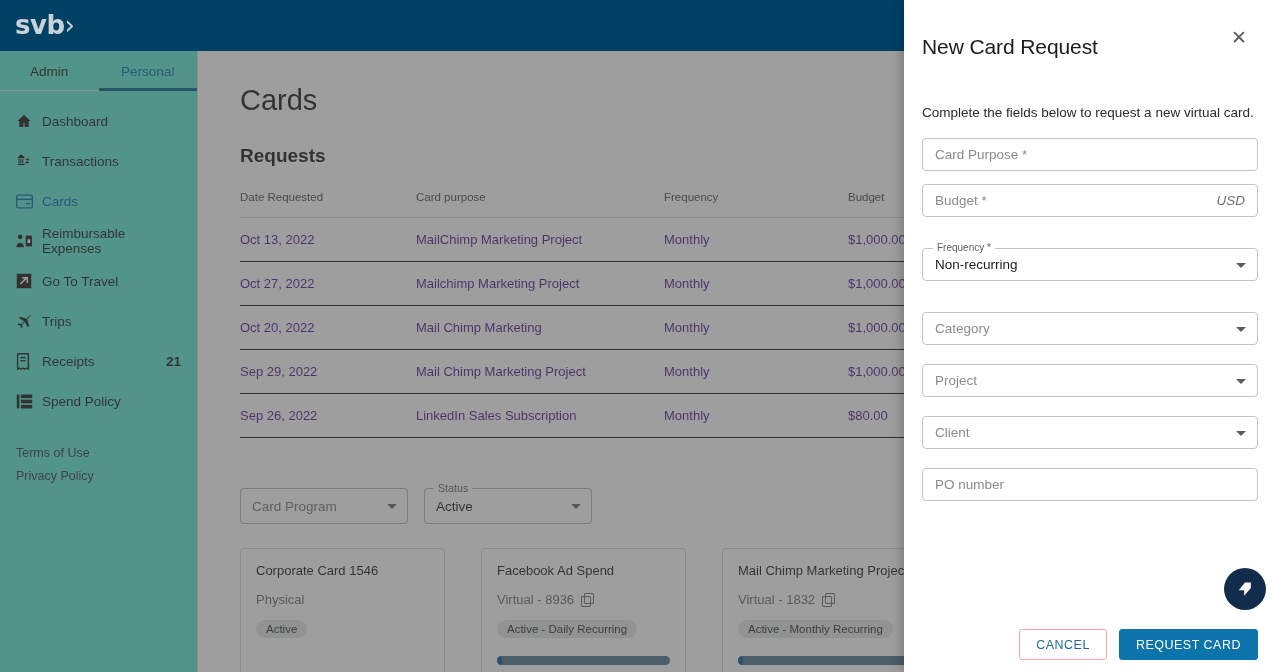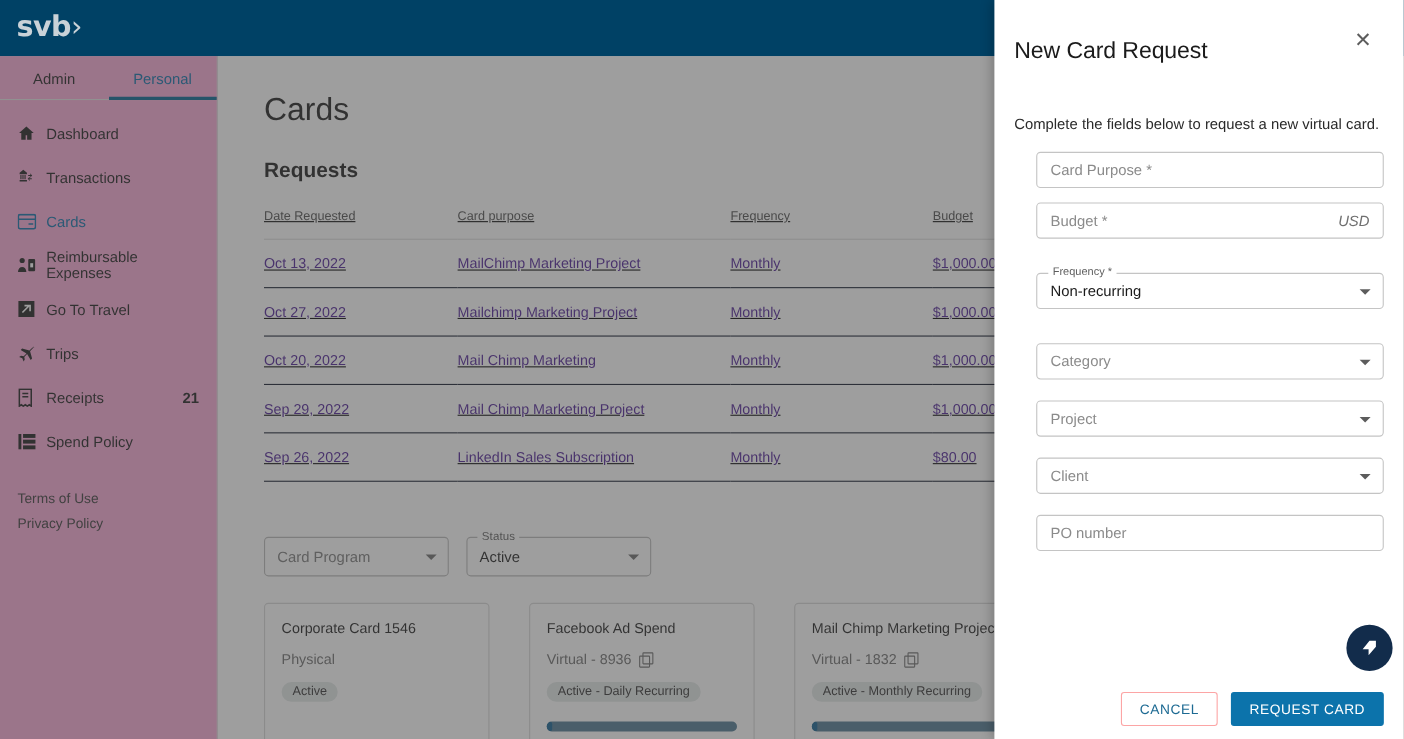--- a/index.html
+++ b/index.html
@@ -25,21 +25,21 @@
 
   
   .body-wrap {
     position: absolute; left: 0; top: 51px; width: 1276px; height: 621px;
     background: #ffffff; overflow: hidden;
   }
 
   
   .sidebar {
     position: absolute; left: 0; top: 0; width: 198px; height: 621px;
-    background: #f9a8d4; border-right: 1px solid #e0e0e0;
+    background: #5eead4; border-right: 1px solid #e0e0e0;
   }
   .tabs { display: flex; height: 40px; border-bottom: 1px solid #e3e3e3; }
   .tab {
     flex: 1; display: flex; align-items: center; justify-content: center;
     font-size: 13.5px; color: #1c1c1c; height: 40px; cursor: pointer;
   }
   .tab.active { color: #0b6ea8; box-shadow: inset 0 -3px 0 0 #00628f; font-weight: 400; }
   .navlist { padding-top: 10px; }
   .navitem {
     display: flex; align-items: center; height: 40px; padding: 0 16px;
@@ -59,21 +59,21 @@
   .main { position: absolute; left: 198px; top: 0; right: 0; height: 621px; padding: 0 42px; }
   .page-title { font-size: 29px; color: #1b1b1b; font-weight: 400; margin-top: 33px; }
   .btn-outline-top {
     position: absolute; right: 42px; top: 38px; height: 32px; padding: 0 14px;
     border: 1px solid #6b8fa4; border-radius: 3px; background: transparent;
     color: #1d6a93; font-size: 13px; letter-spacing: .4px; display: flex;
     align-items: center; white-space: nowrap; cursor: pointer;
   }
   .sec-title { font-size: 19px; color: #1b1b1b; margin-top: 28px; font-weight: 700; }
 
-  table.reqs { width: 100%; border-collapse: collapse; margin-top: 24px; text-decoration: underline; }
+  table.reqs { width: 100%; border-collapse: collapse; margin-top: 24px; }
   table.reqs th {
     text-align: left; font-size: 11.5px; font-weight: 400; color: #4d4d4d;
     padding: 0 0 14px 0;
   }
   table.reqs thead tr { border-bottom: 1px solid #dcdcdc; }
   table.reqs td {
     font-size: 13px; color: #4c1d95; padding: 14px 0; border-bottom: 1px solid #0f172a;
     white-space: nowrap;
   }
   .c1 { width: 176px; } .c2 { width: 248px; } .c3 { width: 184px; }
@@ -145,21 +145,21 @@
     display: flex; align-items: center; justify-content: center;
     color: #5d5d5d; font-size: 19px; line-height: 1; cursor: pointer;
     font-family: "DejaVu Sans", sans-serif;
   }
   .drawer .intro { font-size: 13.5px; color: #2a2a2a; margin-top: 46px; }
 
   .field {
     position: relative; height: 33px; margin-top: 13px;
     border: 1px solid #c4c4c4; border-radius: 4px; background: #fff;
     display: flex; align-items: center; padding: 0 12px;
-    font-size: 13.5px; color: #8b8b8b; cursor: text; margin-left: 20px;
+    font-size: 13.5px; color: #8b8b8b; cursor: text;
   }
   .field.first { margin-top: 18px; }
   .field.sel-field { cursor: pointer; padding-right: 30px; }
   .field.value { color: #1b1b1b; }
   .field .suffix { margin-left: auto; color: #6f6f6f; font-size: 13.5px; font-style: italic; }
   .field .caret2 {
     position: absolute; right: 11px; top: 50%; margin-top: -2px; width: 0; height: 0;
     border-left: 5px solid transparent; border-right: 5px solid transparent;
     border-top: 5px solid #5c5c5c;
   }

